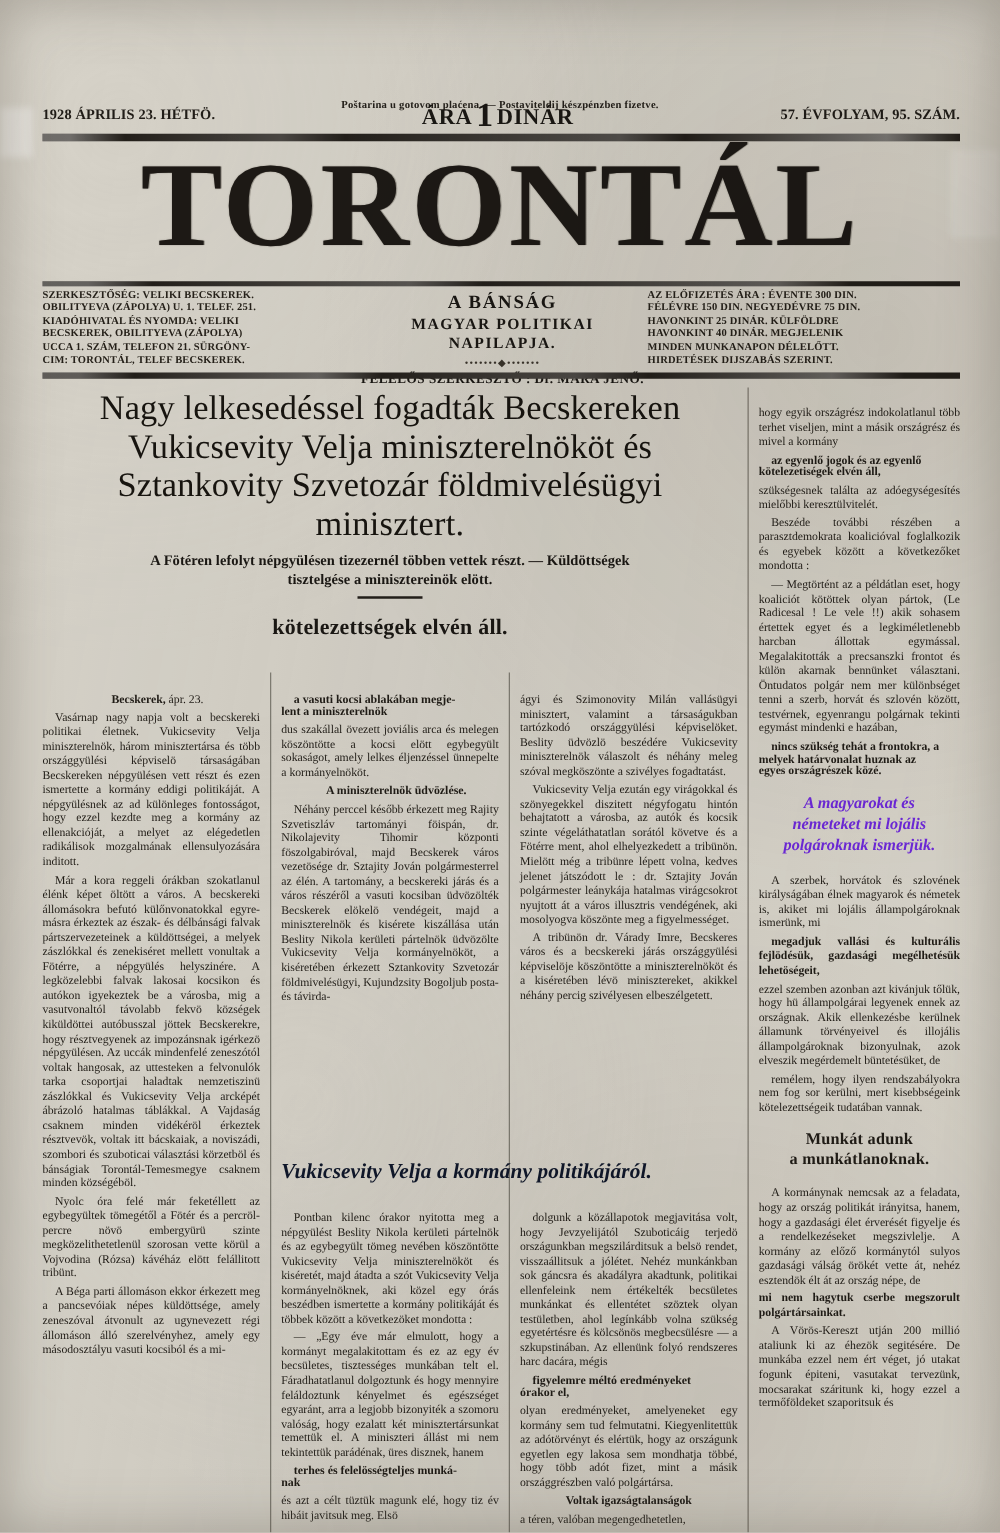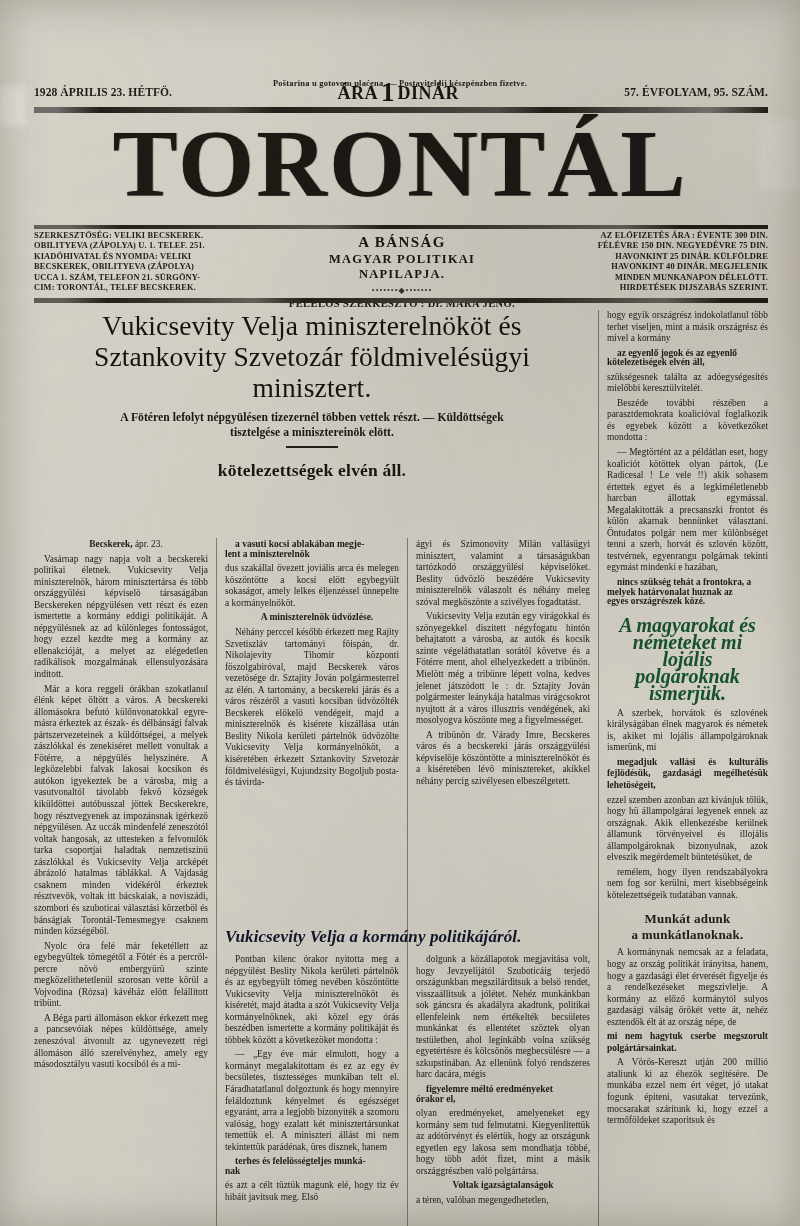--- a/index.html
+++ b/index.html
@@ -117,21 +117,21 @@
 
   
   .masthead {
     position: absolute;
     top: 231px; left: 34px; width: 734px; height: 66px;
     display: flex;
     align-items: flex-start;
   }
   .mh-left  { width: 248px; padding-right: 6px; }
   .mh-mid   { width: 234px; text-align: center; padding-top: 3px;}
-  .mh-right { width: 252px; text-align: right; }
+  .mh-right { width: 252px; }
 
   .mh-left div, .mh-right div {
     font-size: 8.4px;
     line-height: 10.4px;
     font-weight: 700;
     letter-spacing: .15px;
     color: #252019;
     white-space: nowrap;
   }
   .mh-mid .m1 { font-size: 15px; font-weight: 700; letter-spacing: 1.4px; }
@@ -210,21 +210,21 @@
   .col.c4 {
     position: absolute;
     left: 573px; top: 0; width: 161px;
     font-size: 9.4px;
     line-height: 11.55px;
     text-align: justify;
     hyphens: auto;
     color: #201c16;
   }
 
-  .col p, .col4wrap p { margin: 0 0 0 0; text-indent: 10px; }
+  .col p, .col4wrap p { margin: 16px 0 0 0; text-indent: 10px; }
   .col p + p { margin-top: 3px; }
 
   .dateline { text-align: center; text-indent: 0; font-weight: 700; margin-bottom: 2px; }
   .dateline span.small { font-weight: 400; }
 
   .subhead {
     text-align: center;
     font-weight: 700;
     text-indent: 0;
     margin: 4px 0 3px;
@@ -250,25 +250,25 @@
     letter-spacing: .1px;
     color: #0f172a;
     white-space: nowrap;
   }
   #banner-policy { left: 191px; top: 617px; width: 365px; }
 
   .c4head {
     text-align: center;
     font-style: italic;
     font-weight: 700;
-    font-size: 20px;
+    font-size: 13px;
     line-height: 17px;
     text-indent: 0;
     margin: 9px 0 6px;
-    color: #14532d;
+    color: #6d28d9;
   }
   .c4head2 {
     text-align: center;
     font-weight: 700;
     font-size: 13px;
     line-height: 15.5px;
     text-indent: 0;
     margin: 10px 0 5px;
     letter-spacing: .2px;
   }
@@ -344,20 +344,21 @@
         <div>HIRDETÉSEK DIJSZABÁS SZERINT.</div>
       </div>
     </div>
 
     <div class="rule-thick rule-r3"></div>
 
     <div class="content">
 
       <div class="headline-zone">
         <div class="hl">
+          <div>Nagy lelkesedéssel fogadták Becskereken</div>
           <div>Vukicsevity Velja miniszterelnököt és</div>
           <div>Sztankovity Szvetozár földmivelésügyi</div>
           <div class="l4">minisztert.</div>
         </div>
         <div class="hl-sub">
           <div>A Fötéren lefolyt népgyülésen tizezernél többen vettek részt. — Küldöttségek</div>
           <div>tisztelgése a minisztereinök elött.</div>
         </div>
         <div class="minirule"></div>
         <div class="hl-sub2">

